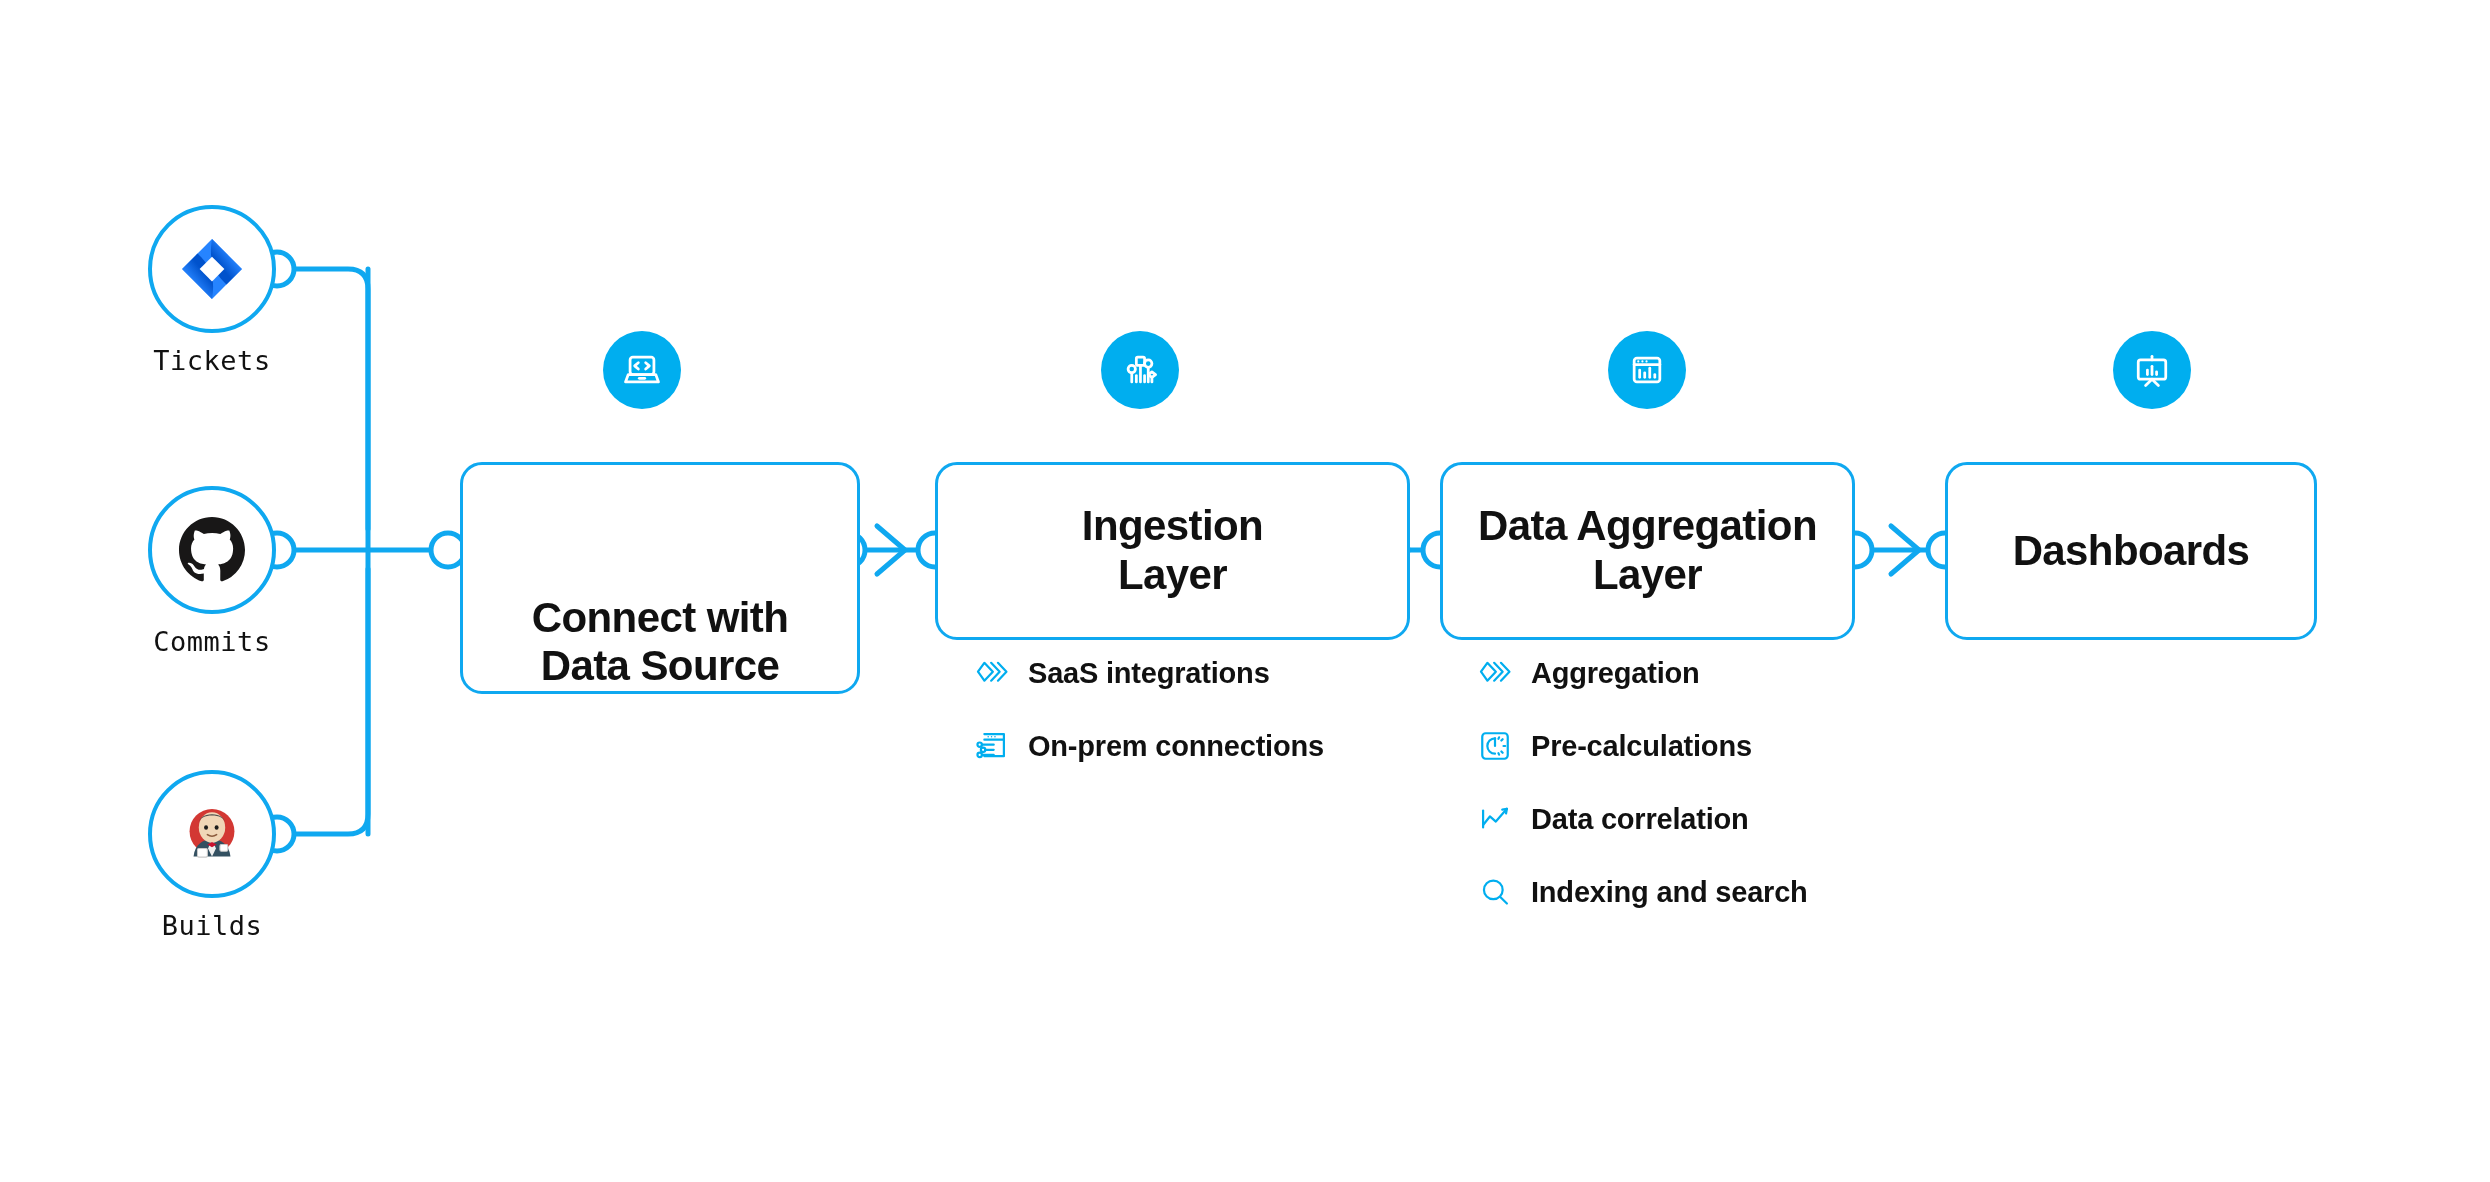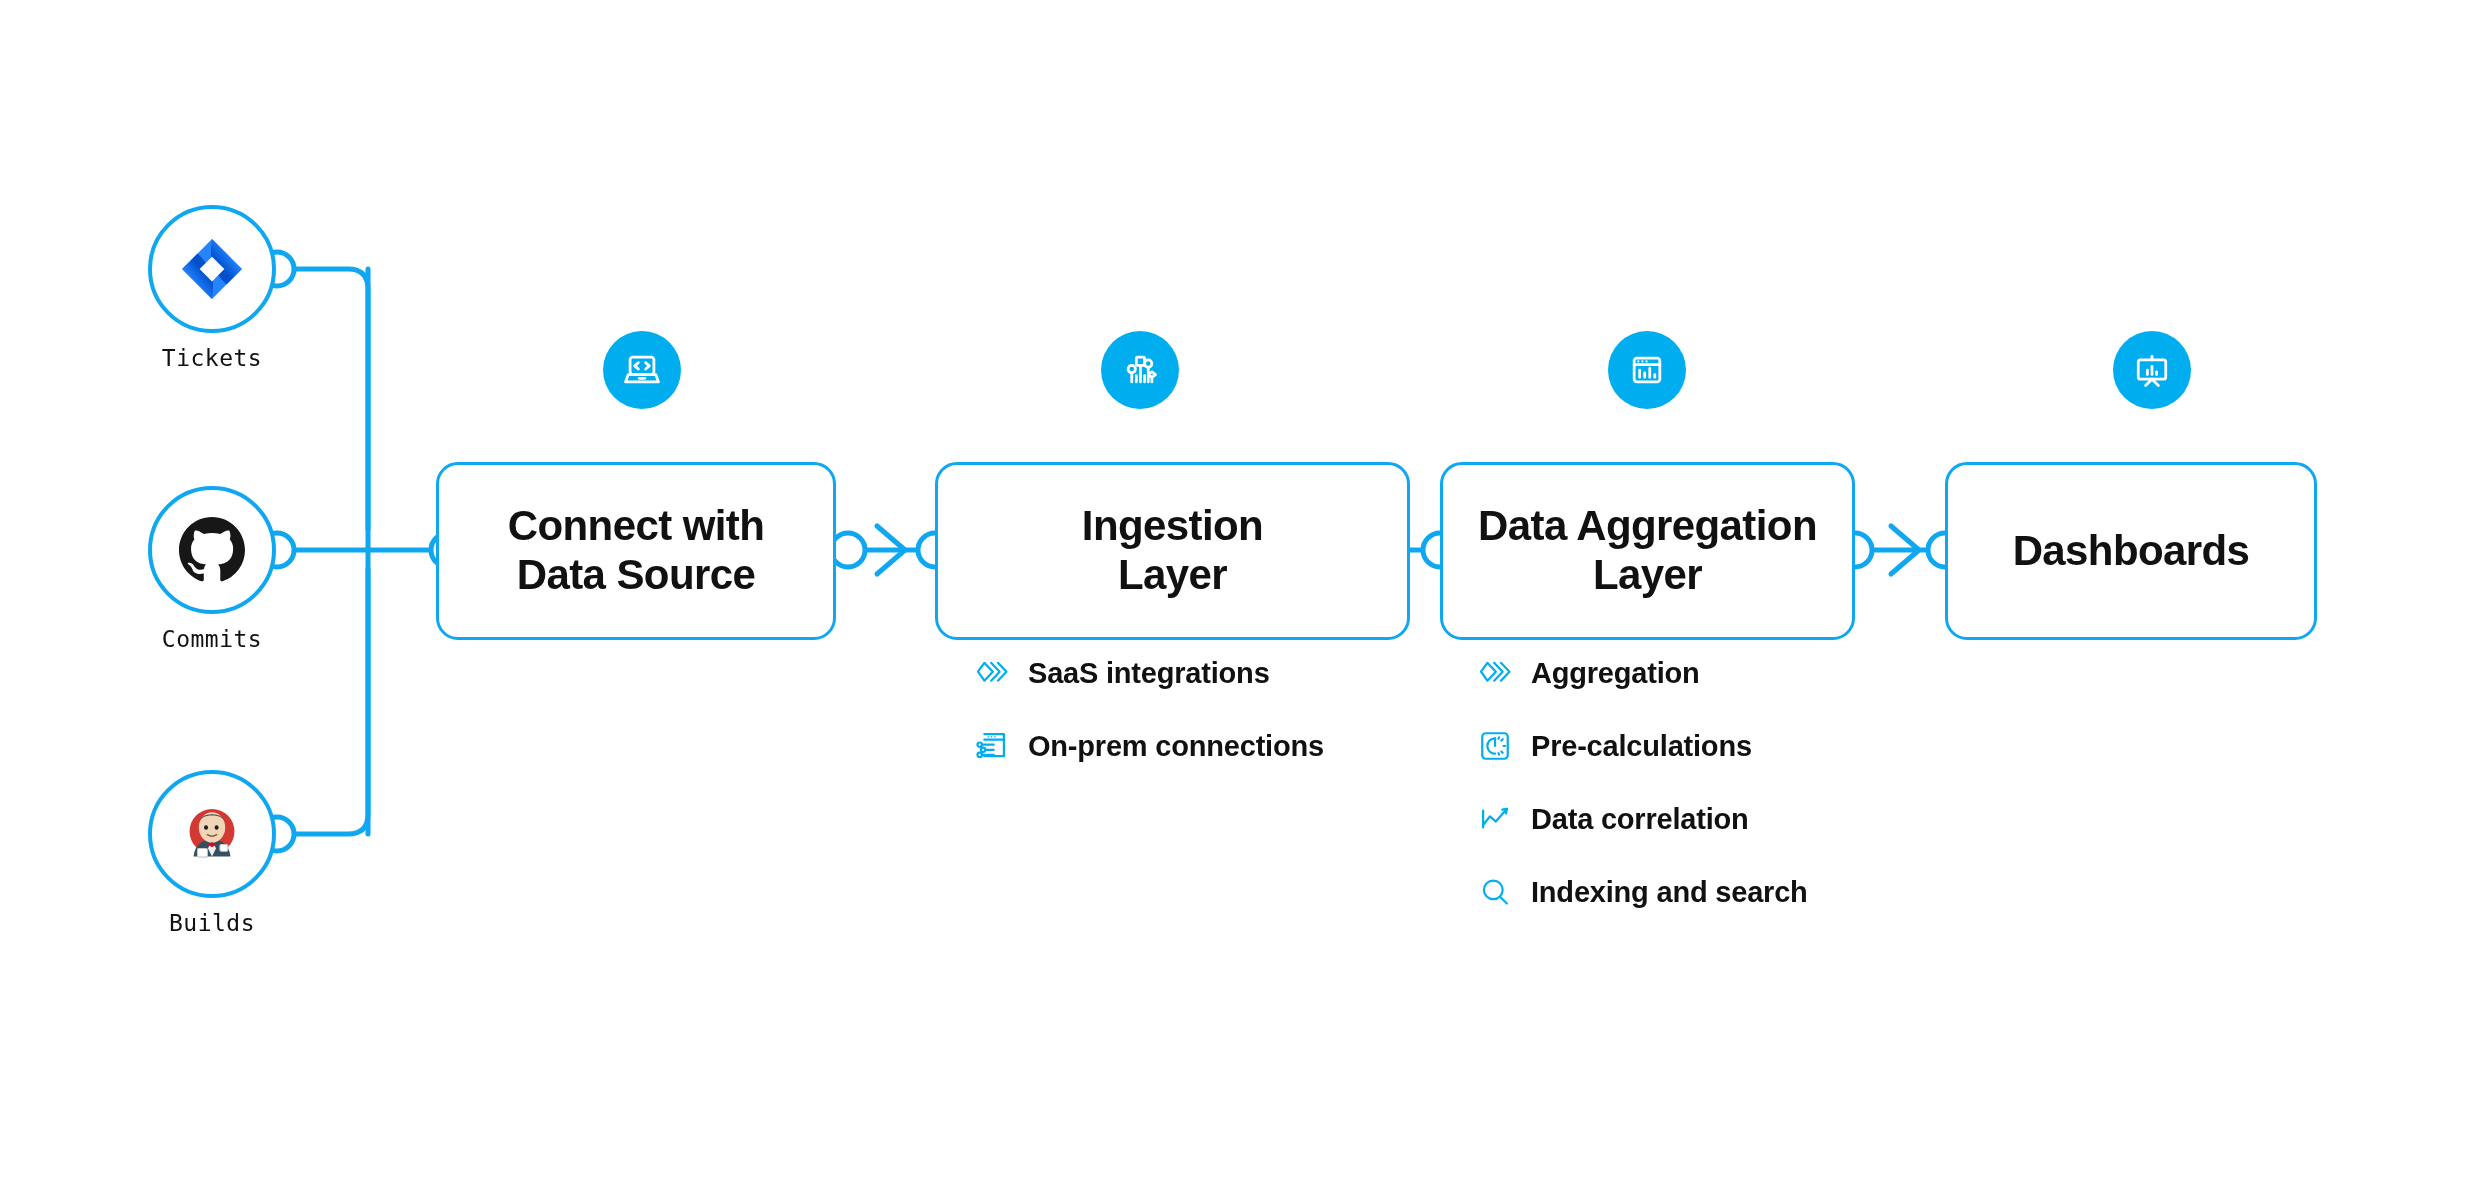--- a/index.html
+++ b/index.html
@@ -14,21 +14,21 @@
   
   .src-node{position:absolute;}
   .src-circle{
     position:absolute;width:128px;height:128px;border-radius:50%;
     border:4px solid #0FA8F0;background:#fff;box-sizing:border-box;
     display:flex;align-items:center;justify-content:center;
   }
   .src-label{
     position:absolute;top:140px;left:0;width:128px;text-align:center;
     font-family:"DejaVu Sans Mono","Liberation Mono",monospace;
-    font-size:23px;color:#111111;letter-spacing:0.5px;white-space:nowrap;
+    font-size:27px;color:#111111;letter-spacing:0.5px;white-space:nowrap;
   }
 
   
   .stage-box{
     position:absolute;box-sizing:border-box;
     border:3px solid #0FA8F0;border-radius:22px;background:#ffffff;
     display:flex;align-items:center;justify-content:center;
   }
   .stage-title{
     font-family:"Liberation Sans", sans-serif;
@@ -153,21 +153,21 @@
 
   <div class="stage-icon" style="left:603px;top:331px;">
     <svg width="44" height="44" viewBox="0 0 48 48" fill="none" stroke="#ffffff" stroke-width="3" stroke-linecap="round" stroke-linejoin="round">
       <rect x="11" y="10" width="26" height="19" rx="3"></rect>
       <path d="M20 16 L16 19.5 L20 23"></path>
       <path d="M28 16 L32 19.5 L28 23"></path>
       <path d="M9 29 L39 29 L42 37 L6 37 Z"></path>
       <path d="M21 33 L27 33"></path>
     </svg>
   </div>
-  <div class="stage-box" style="left:436px;top:462px;width:400px;height:178px;">
+  <div class="stage-box" style="left:460px;top:462px;width:400px;height:232px;align-items:flex-end;">
     <div class="stage-title">
       <span>Connect with</span><br>
       <span>Data Source</span>
     </div>
   </div>
 
   <div class="stage-icon" style="left:1101px;top:331px;">
     <svg width="44" height="44" viewBox="0 0 48 48" fill="none" stroke="#ffffff" stroke-width="3" stroke-linecap="round" stroke-linejoin="round">
       <rect x="20" y="10" width="9" height="9" rx="1.6"></rect>
       <path d="M24.5 19 L24.5 37"></path>

